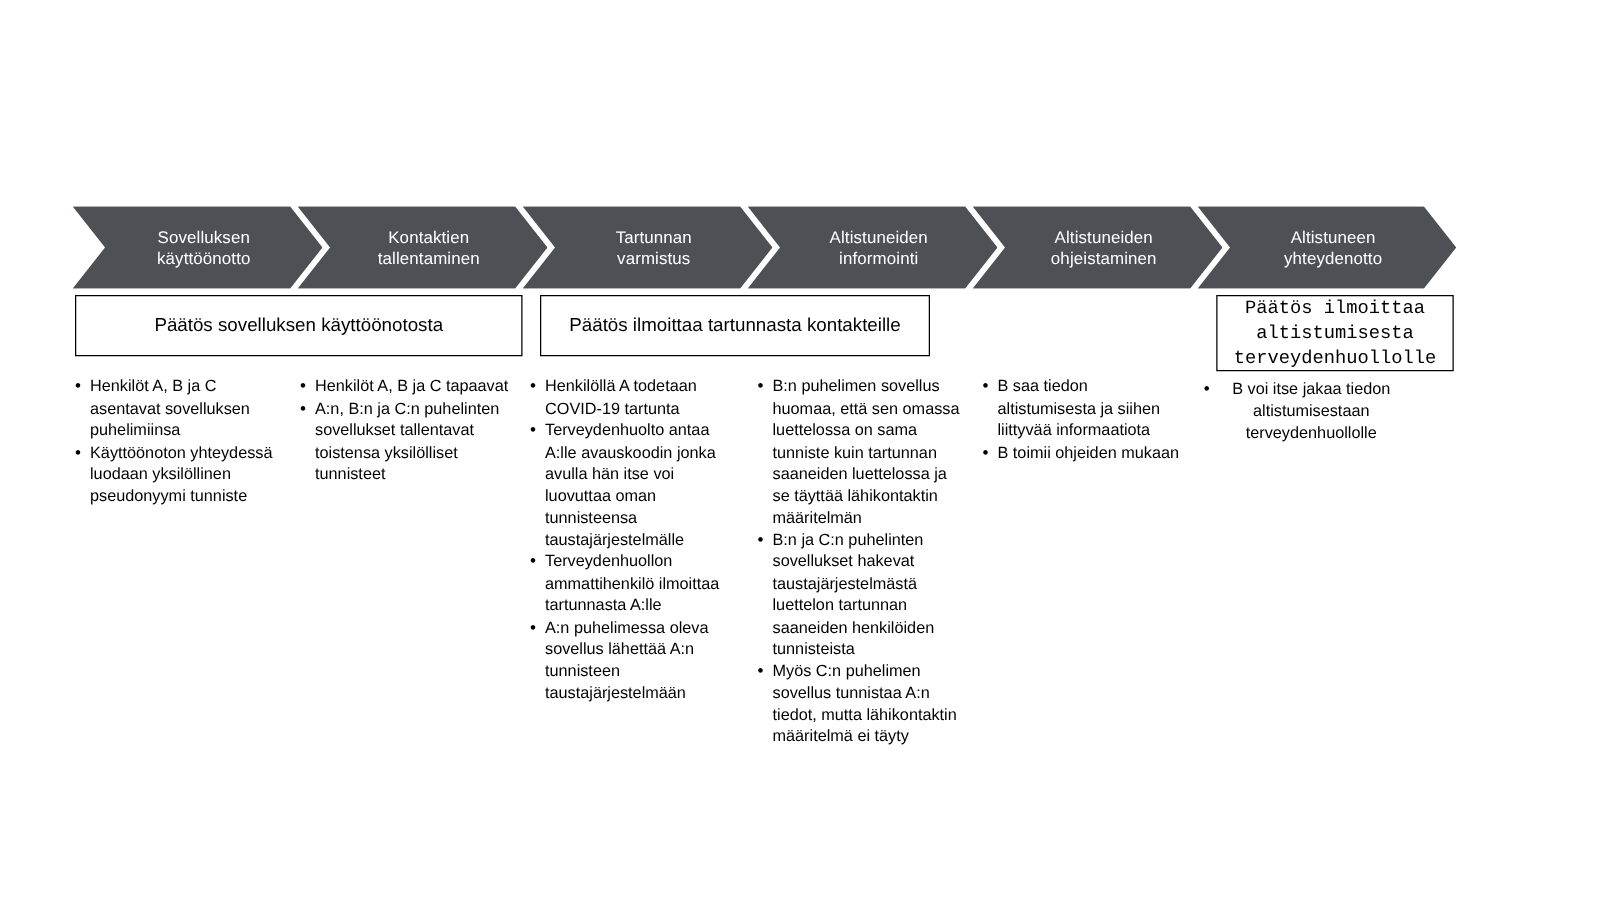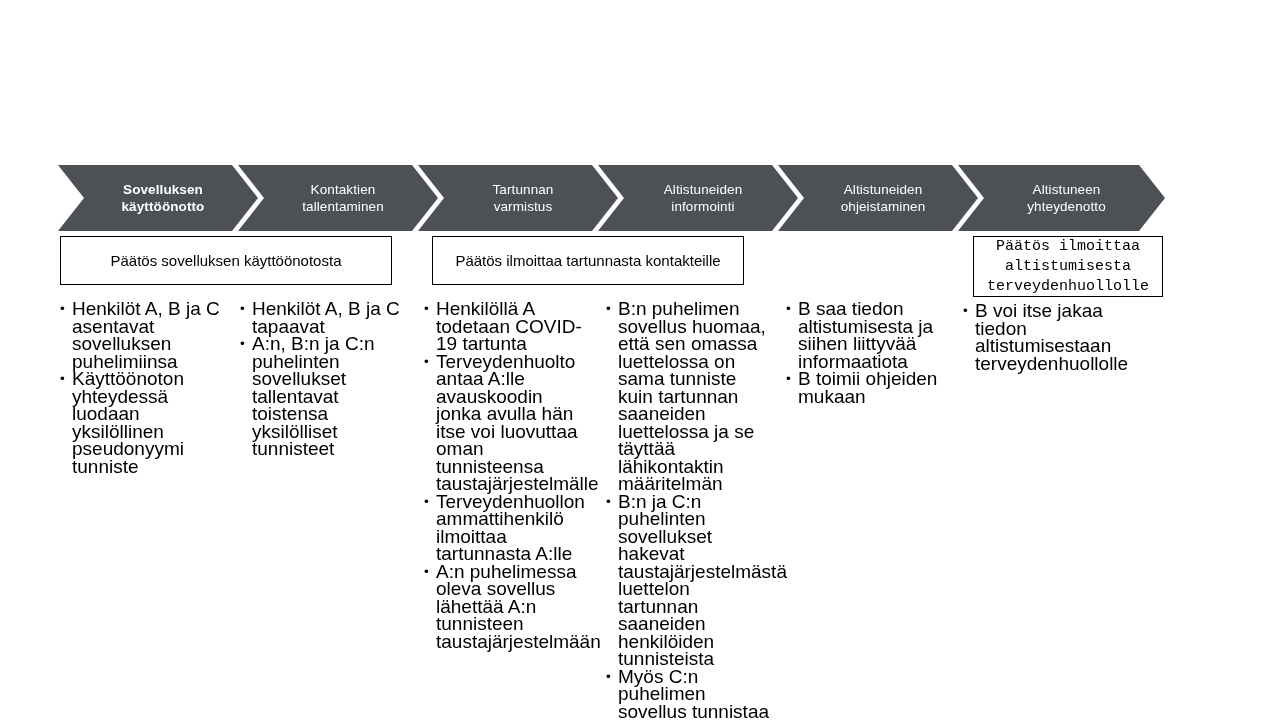--- a/index.html
+++ b/index.html
@@ -78,39 +78,39 @@
   }
   .bullet-col ul {
     margin: 0;
     padding: 0;
     list-style: none;
   }
   .bullet-col li {
     position: relative;
     padding-left: 12px;
     margin: 0 0 0 0;
-    font-size: 19px;
+    font-size: 13px;
     line-height: 17.5px;
     color: #000000;
   }
   .bullet-col li::before {
     content: "\2022";
     position: absolute;
     left: 0;
     top: 0;
     font-size: 13.6px;
     line-height: 17.5px;
   }
 </style>
 </head>
 <body>
 
 <div id="process-band">
 
-  <div class="chevron chev-first" style="left:0px; width:200px;font-weight:bold;">
+  <div class="chevron chev-first" style="left:0px; width:200px;">
     <span class="chev-label">Sovelluksen
 käyttöönotto</span>
   </div>
 
   <div class="chevron chev-mid" style="left:180px; width:200px;">
     <span class="chev-label">Kontaktien
 tallentaminen</span>
   </div>
 
   <div class="chevron chev-mid" style="left:360px; width:200px;">
@@ -128,21 +128,21 @@
 ohjeistaminen</span>
   </div>
 
   <div class="chevron chev-mid" style="left:900px; width:207px;align-items:center;">
     <span class="chev-label">Altistuneen
 yhteydenotto</span>
   </div>
 
 </div>
 
-<div class="decision-box" style="left:60px; top:236px; width:332px; height:49px;">
+<div class="decision-box" style="left:60px; top:236px; width:358px; height:49px;">
   <span class="dec-label">Päätös sovelluksen käyttöönotosta</span>
 </div>
 
 <div class="decision-box" style="left:432px; top:236px; width:312px; height:49px;">
   <span class="dec-label">Päätös ilmoittaa tartunnasta kontakteille</span>
 </div>
 
 <div class="decision-box" style="left:973px; top:236px; width:190px; height:61px;font-family:Liberation Mono, monospace;">
   <span class="dec-label">Päätös ilmoittaa
 altistumisesta
@@ -180,17 +180,17 @@
   </ul>
 </div>
 
 <div class="bullet-col" style="left:786px; width:160px;">
   <ul>
     <li>B saa tiedon altistumisesta ja siihen liittyvää informaatiota</li>
     <li>B toimii ohjeiden mukaan</li>
   </ul>
 </div>
 
-<div class="bullet-col" style="left:963px; top:302px; width:160px;">
+<div class="bullet-col" style="left:963px; top:302px; width:160px;text-align:center;">
   <ul>
     <li>B voi itse jakaa tiedon altistumisestaan terveydenhuollolle</li>
   </ul>
 </div>
 
 </body></html>

